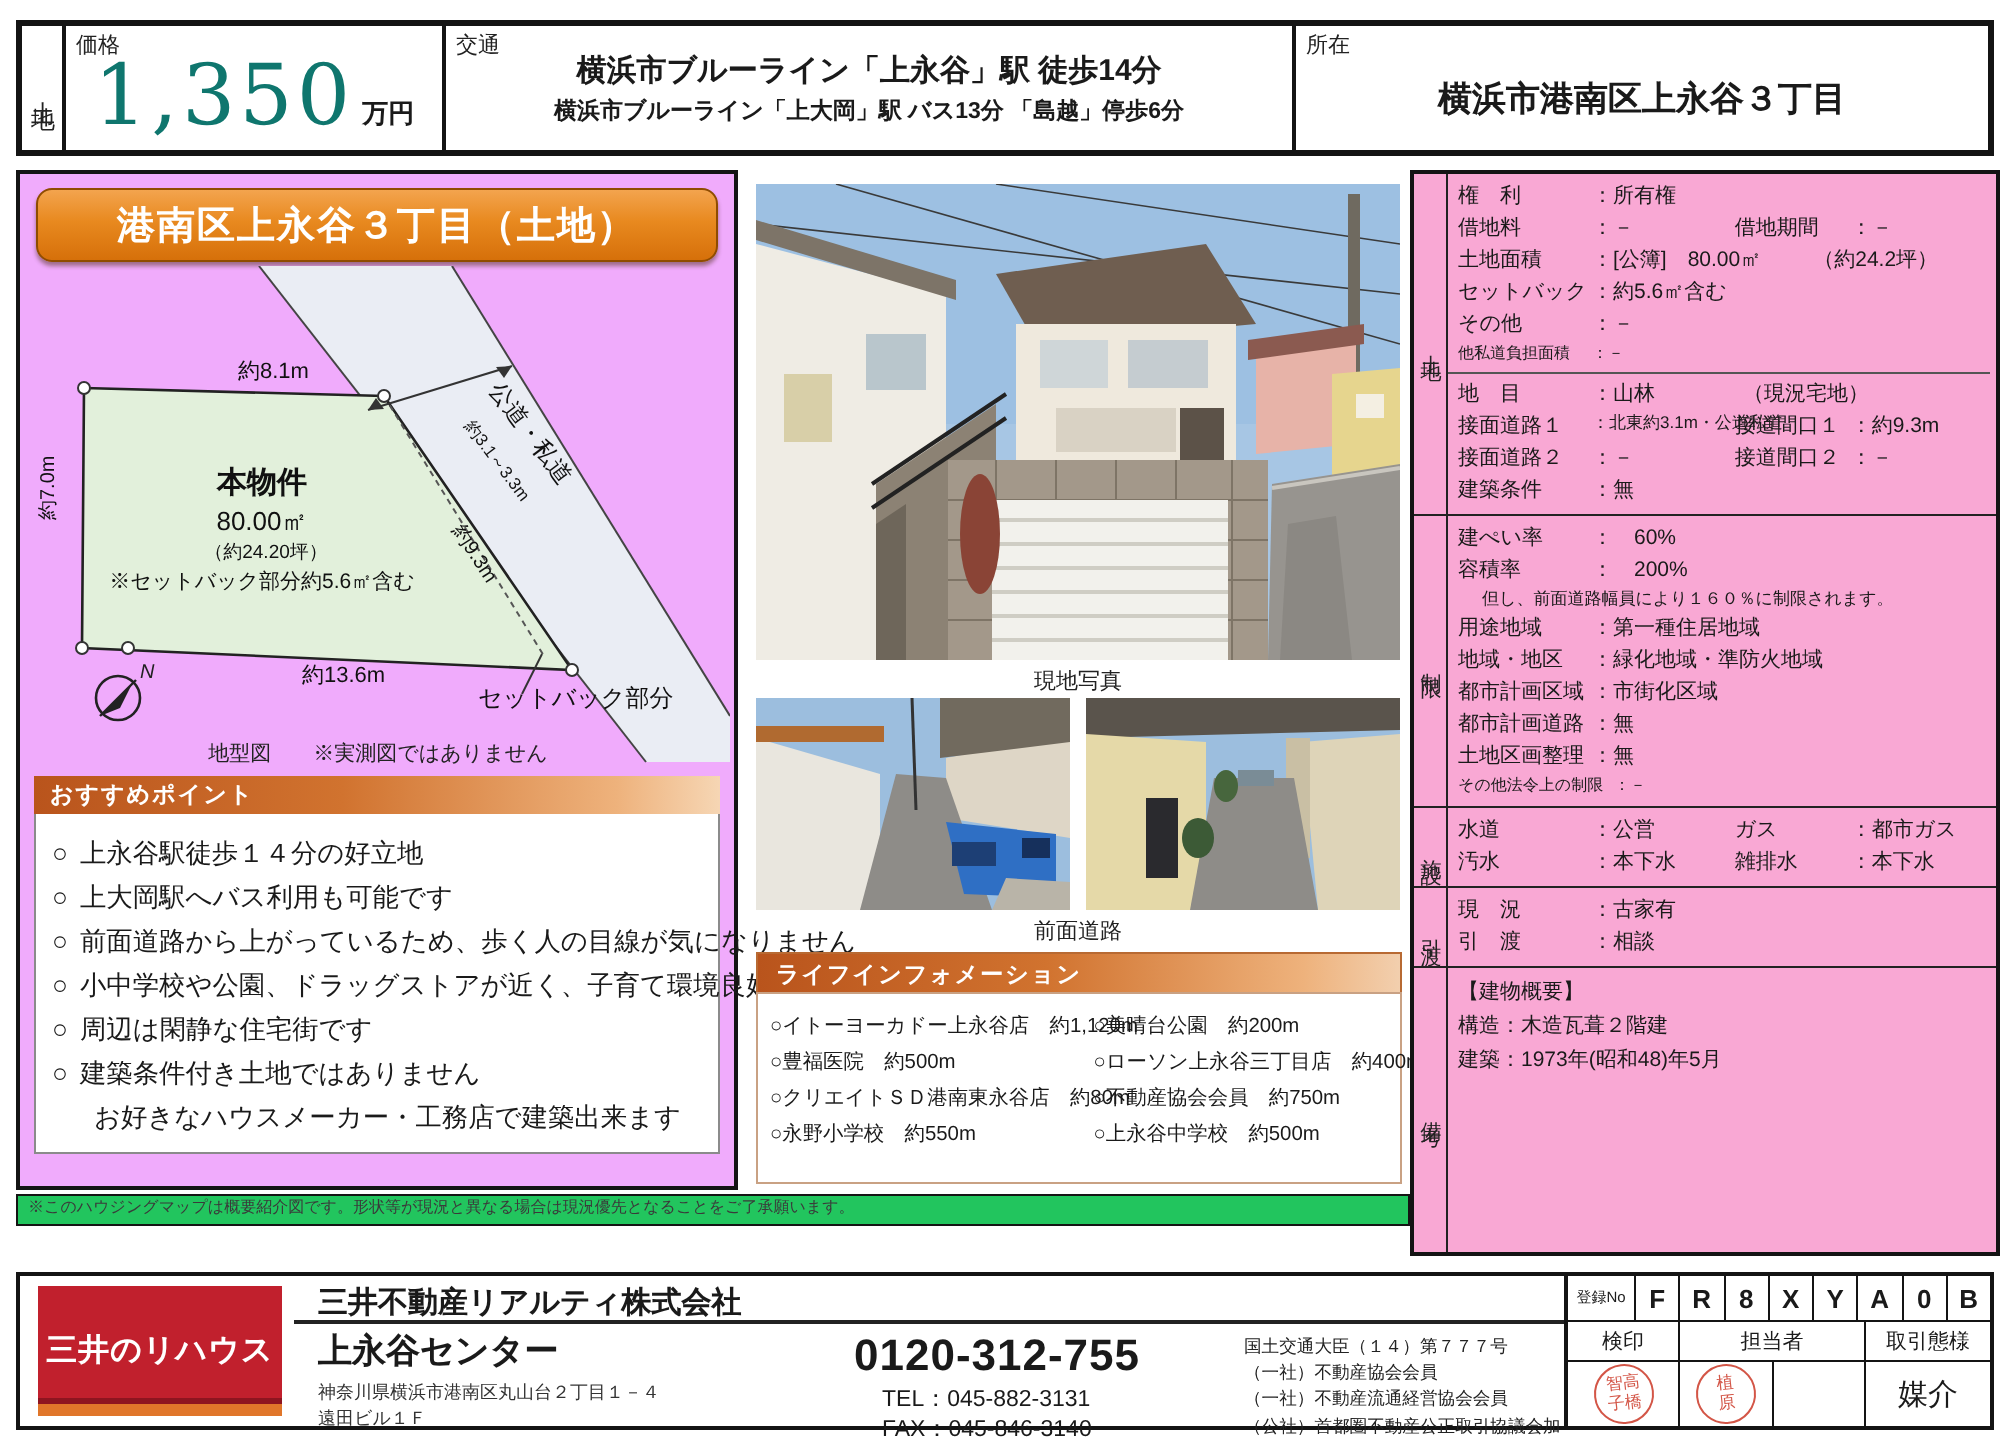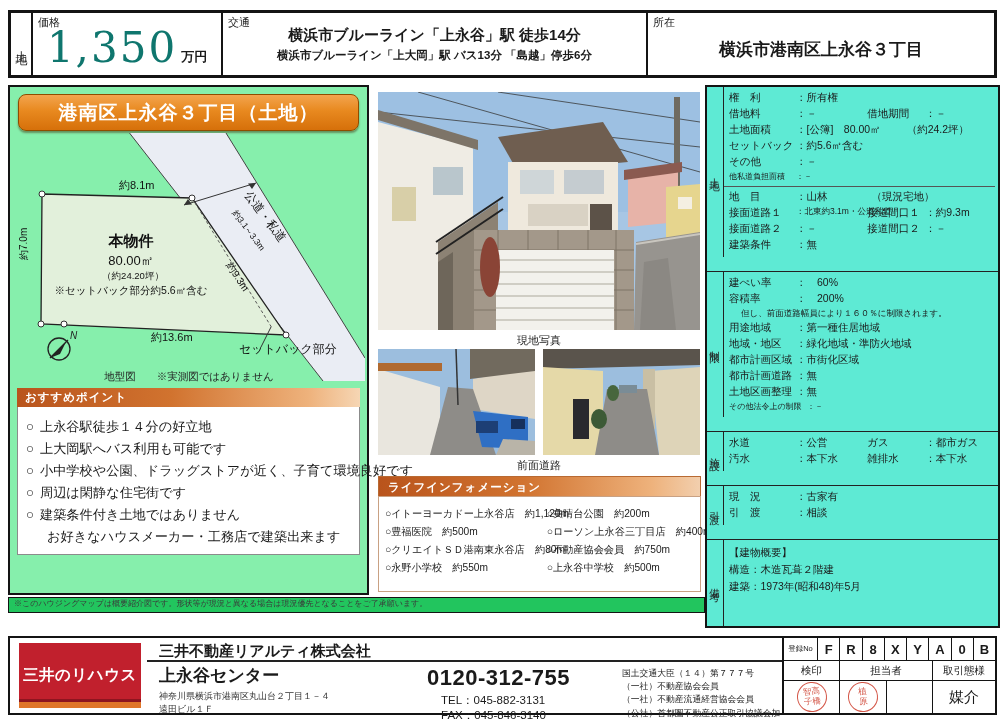--- a/index.html
+++ b/index.html
@@ -18,21 +18,21 @@
   .price-wrap { display:flex; align-items:flex-end; margin-top:8px; }
   .price-num { font-family:"DejaVu Serif", serif; font-size:42px; line-height:1; letter-spacing:2px; color:#0f766e; }
   .price-unit { font-size:13px; margin:0 0 3px 4px; font-weight:bold; }
   .th-access { width:425px; border-right:2px solid #141414; flex-direction:column; }
   .access1 { font-size:15px; font-weight:bold; }
   .access2 { font-size:11.5px; font-weight:bold; margin-top:3px; }
   .th-loc { flex:1; }
   .loc-val { font-size:17px; font-weight:bold; margin-top:10px; }
 
   
-  .left-panel { left:8px; top:85px; width:361px; height:510px; border:2.5px solid #141414; background:#86efac; }
+  .left-panel { left:8px; top:85px; width:361px; height:510px; border:2.5px solid #141414; background:#f0abfc; }
   .title-box { margin:7px auto 0; width:341px; height:37px; border-radius:8px;
                background:linear-gradient(180deg,#f3a44e 0%,#e8891f 45%,#d6700a 100%);
                border:1px solid #8f4c00; box-shadow:0 2px 2px rgba(60,30,0,.45);
                display:flex; align-items:center; justify-content:center;
                color:#fff; font-size:19px; font-weight:bold; letter-spacing:1px; }
   .diagram { display:block; margin:2px auto 0; }
   .sec-bar { height:19px; margin:2px 7px 0; padding:2px 8px 0;
              background:linear-gradient(90deg,#b9541c 0%,#d1732f 45%,#eeb27c 85%,#f6d6b4 100%);
              color:#fff; font-size:11.5px; font-weight:bold; letter-spacing:1px; }
   .points-box { margin:0 7px; border:1px solid #8b8b8b; border-top:none; padding:9px 6px 6px 8px; background:#fff; }
@@ -51,22 +51,22 @@
   .life-box { left:378px; top:476px; width:323px; }
   .life-bar { height:20px; padding:3px 0 0 9px;
               background:linear-gradient(90deg,#b9541c 0%,#d1732f 45%,#eeb27c 85%,#f2cfae 100%);
               color:#fff; font-size:11.5px; font-weight:bold; letter-spacing:1px;
               border:1px solid #b86a33; border-bottom:none; }
   .life-list { border:1px solid #c9a183; background:#fff; padding:8px 4px 10px 6px;
                display:grid; grid-template-columns:52% 48%; min-height:96px; align-content:start; }
   .life-item { font-size:10.2px; line-height:18px; white-space:nowrap; }
 
   
-  .right-panel { left:705px; top:85px; width:295px; height:543px; border:2.5px solid #141414; background:#5eead4;
-                 display:flex; flex-direction:column;gap:14px; }
+  .right-panel { left:705px; top:85px; width:295px; height:543px; border:2.5px solid #141414; background:#f9a8d4;
+                 display:flex; flex-direction:column; }
   .sec { display:flex; border-top:1.5px solid #222; }
   .sec:first-child { border-top:none; }
   .sec-tab { width:17px; border-right:1.5px solid #222; display:flex; align-items:center; justify-content:center; }
   .sec-tab .vtab2 { writing-mode:vertical-rl; text-orientation:upright; font-size:10.5px; letter-spacing:3px; color:#222; }
   .sec-body { flex:1; padding:4px 3px 3px 5px; min-width:0; }
   .drow { display:flex; align-items:baseline; height:16px; font-size:10.5px; white-space:nowrap; }
   .drow.sm { height:13px; font-size:8px; }
   .dl { width:67px; flex-shrink:0; }
   .dl.sm2 { font-size:8px; }
   .dv {}
@@ -179,20 +179,21 @@
     <text x="120" y="146" font-size="9.5" fill="#111" text-anchor="middle">（約24.20坪）</text>
     <text x="118" y="161" font-size="10.5" fill="#111" text-anchor="middle">※セットバック部分約5.6㎡含む</text>
     <text x="226" y="220" font-size="12" fill="#111">セットバック部分</text>
     <text x="176" y="247" font-size="10.5" fill="#222" text-anchor="middle">地型図　　※実測図ではありません</text>
   </svg>
 
   <div class="sec-bar">おすすめポイント</div>
   <div class="points-box">
     <div class="pt-item"><span class="mk">○</span><span>上永谷駅徒歩１４分の好立地</span></div>
     <div class="pt-item"><span class="mk">○</span><span>上大岡駅へバス利用も可能です</span></div>
+    <div class="pt-item"><span class="mk">○</span><span>前面道路から上がっているため、歩く人の目線が気になりません</span></div>
     <div class="pt-item"><span class="mk">○</span><span>小中学校や公園、ドラッグストアが近く、子育て環境良好です</span></div>
     <div class="pt-item"><span class="mk">○</span><span>周辺は閑静な住宅街です</span></div>
     <div class="pt-item"><span class="mk">○</span><span>建築条件付き土地ではありません</span></div>
     <div class="pt-sub">お好きなハウスメーカー・工務店で建築出来ます</div>
   </div>
 </div>
 
 <div class="abs disclaimer">※このハウジングマップは概要紹介図です。形状等が現況と異なる場合は現況優先となることをご了承願います。</div>
 
 <div class="abs photo" style="left:378px;top:92px;width:322px;height:238px;">

